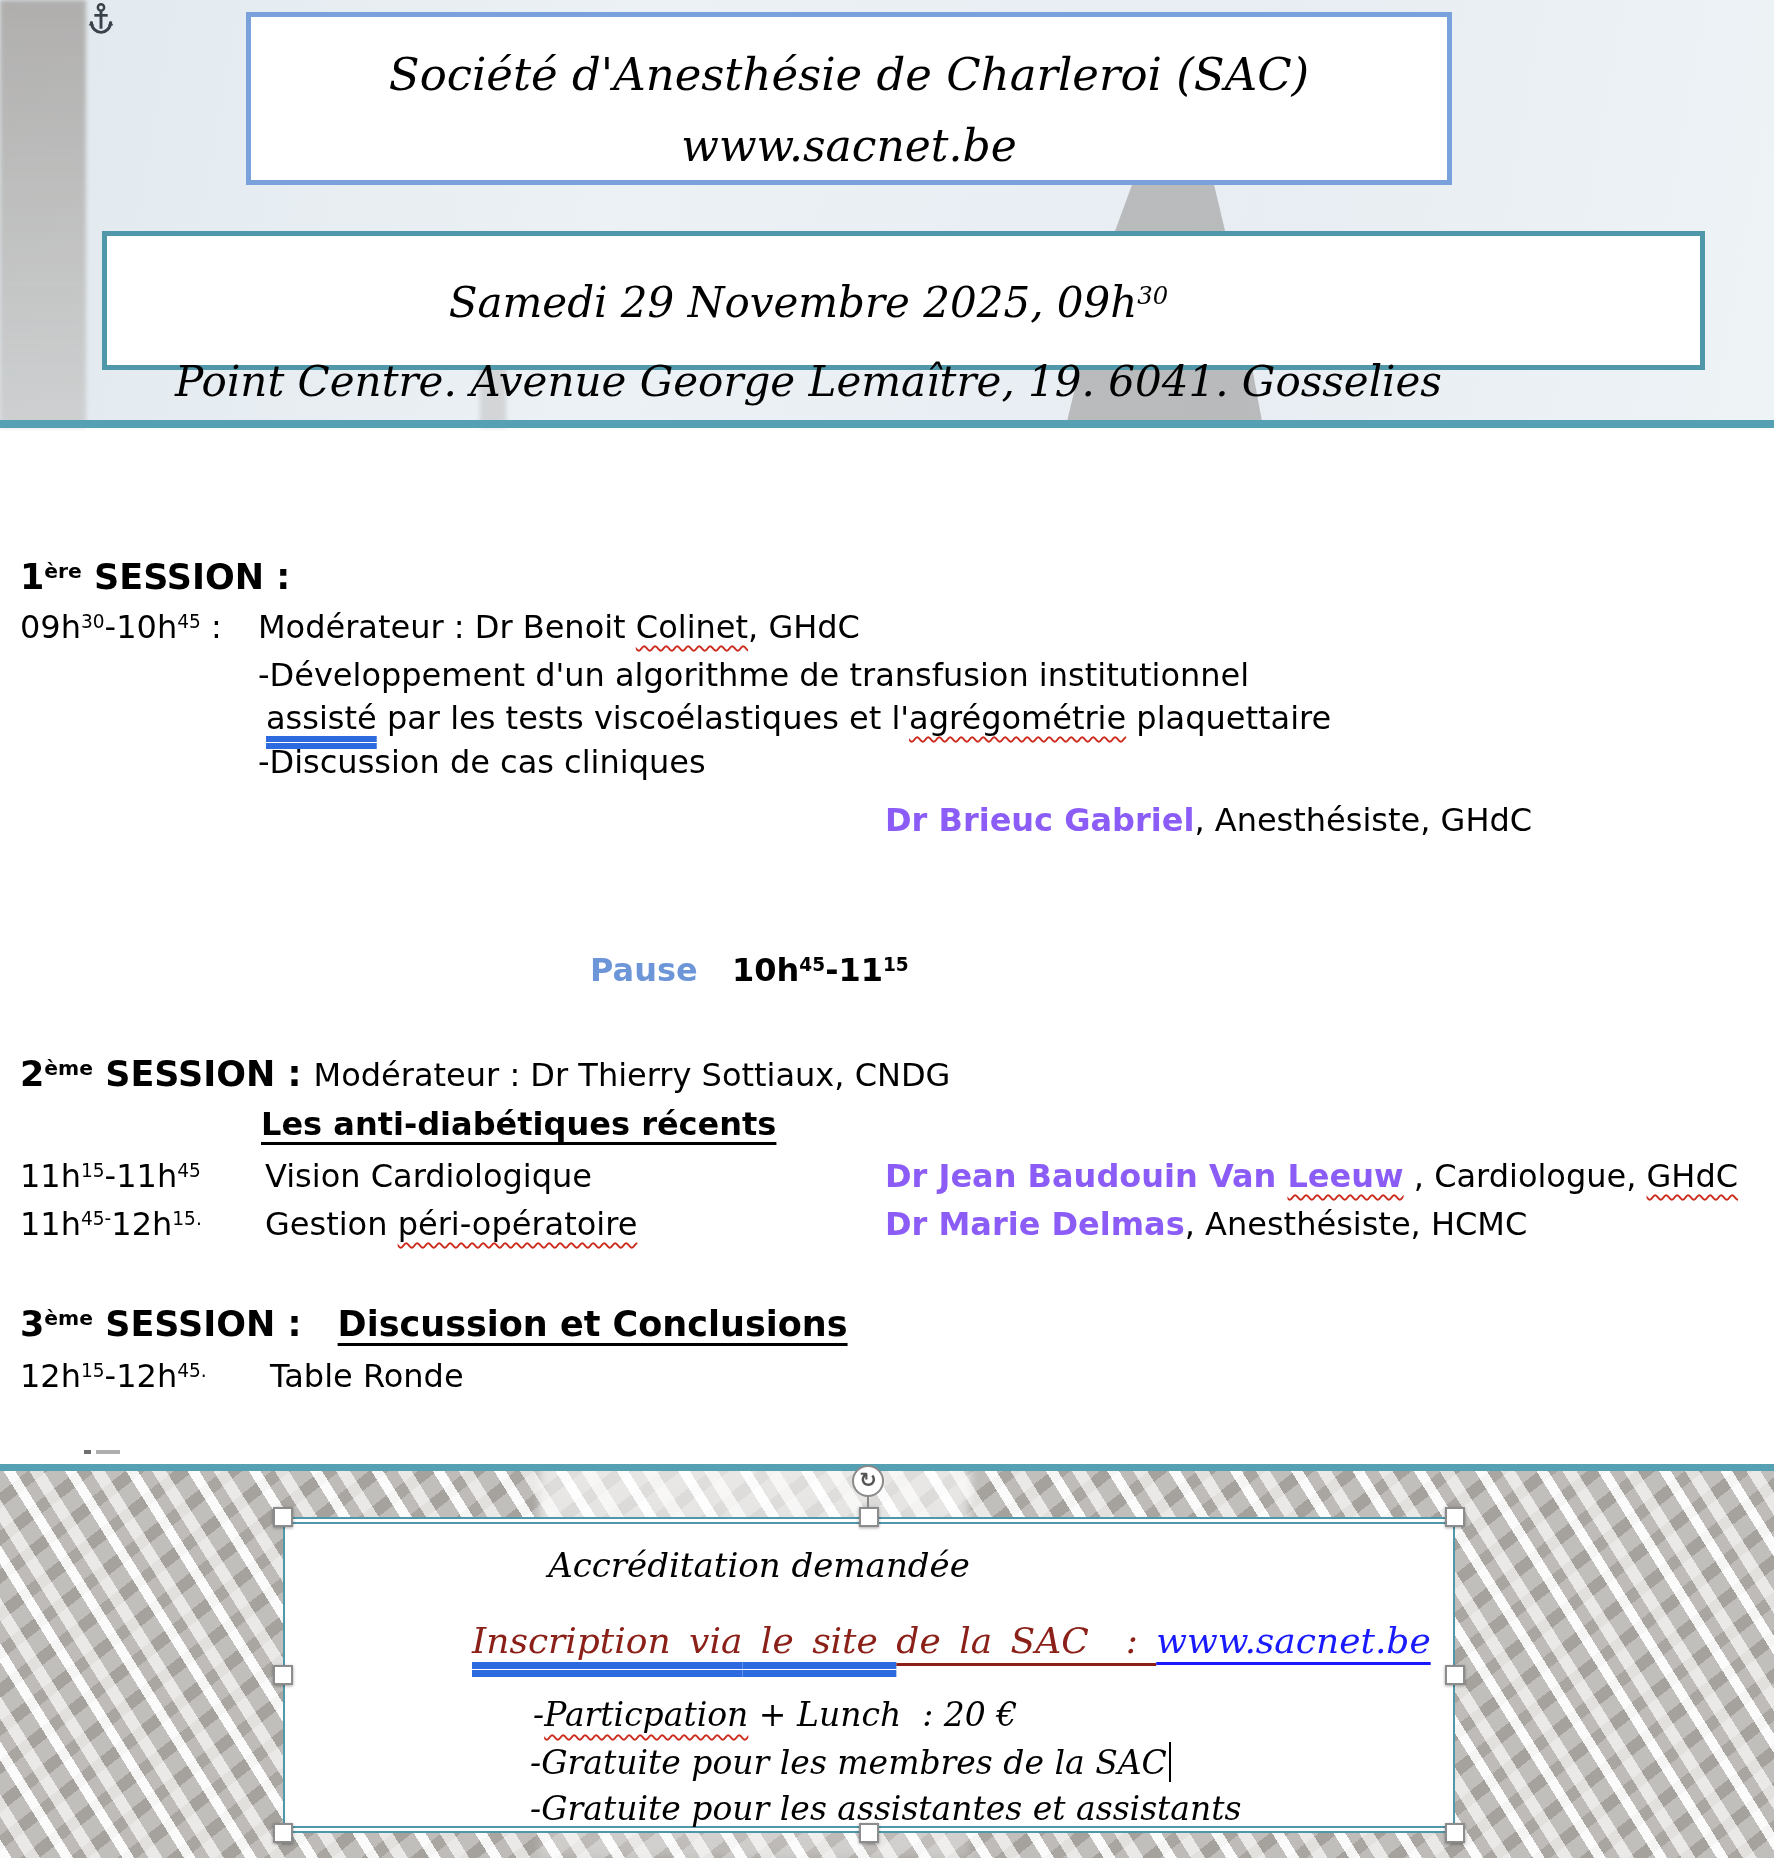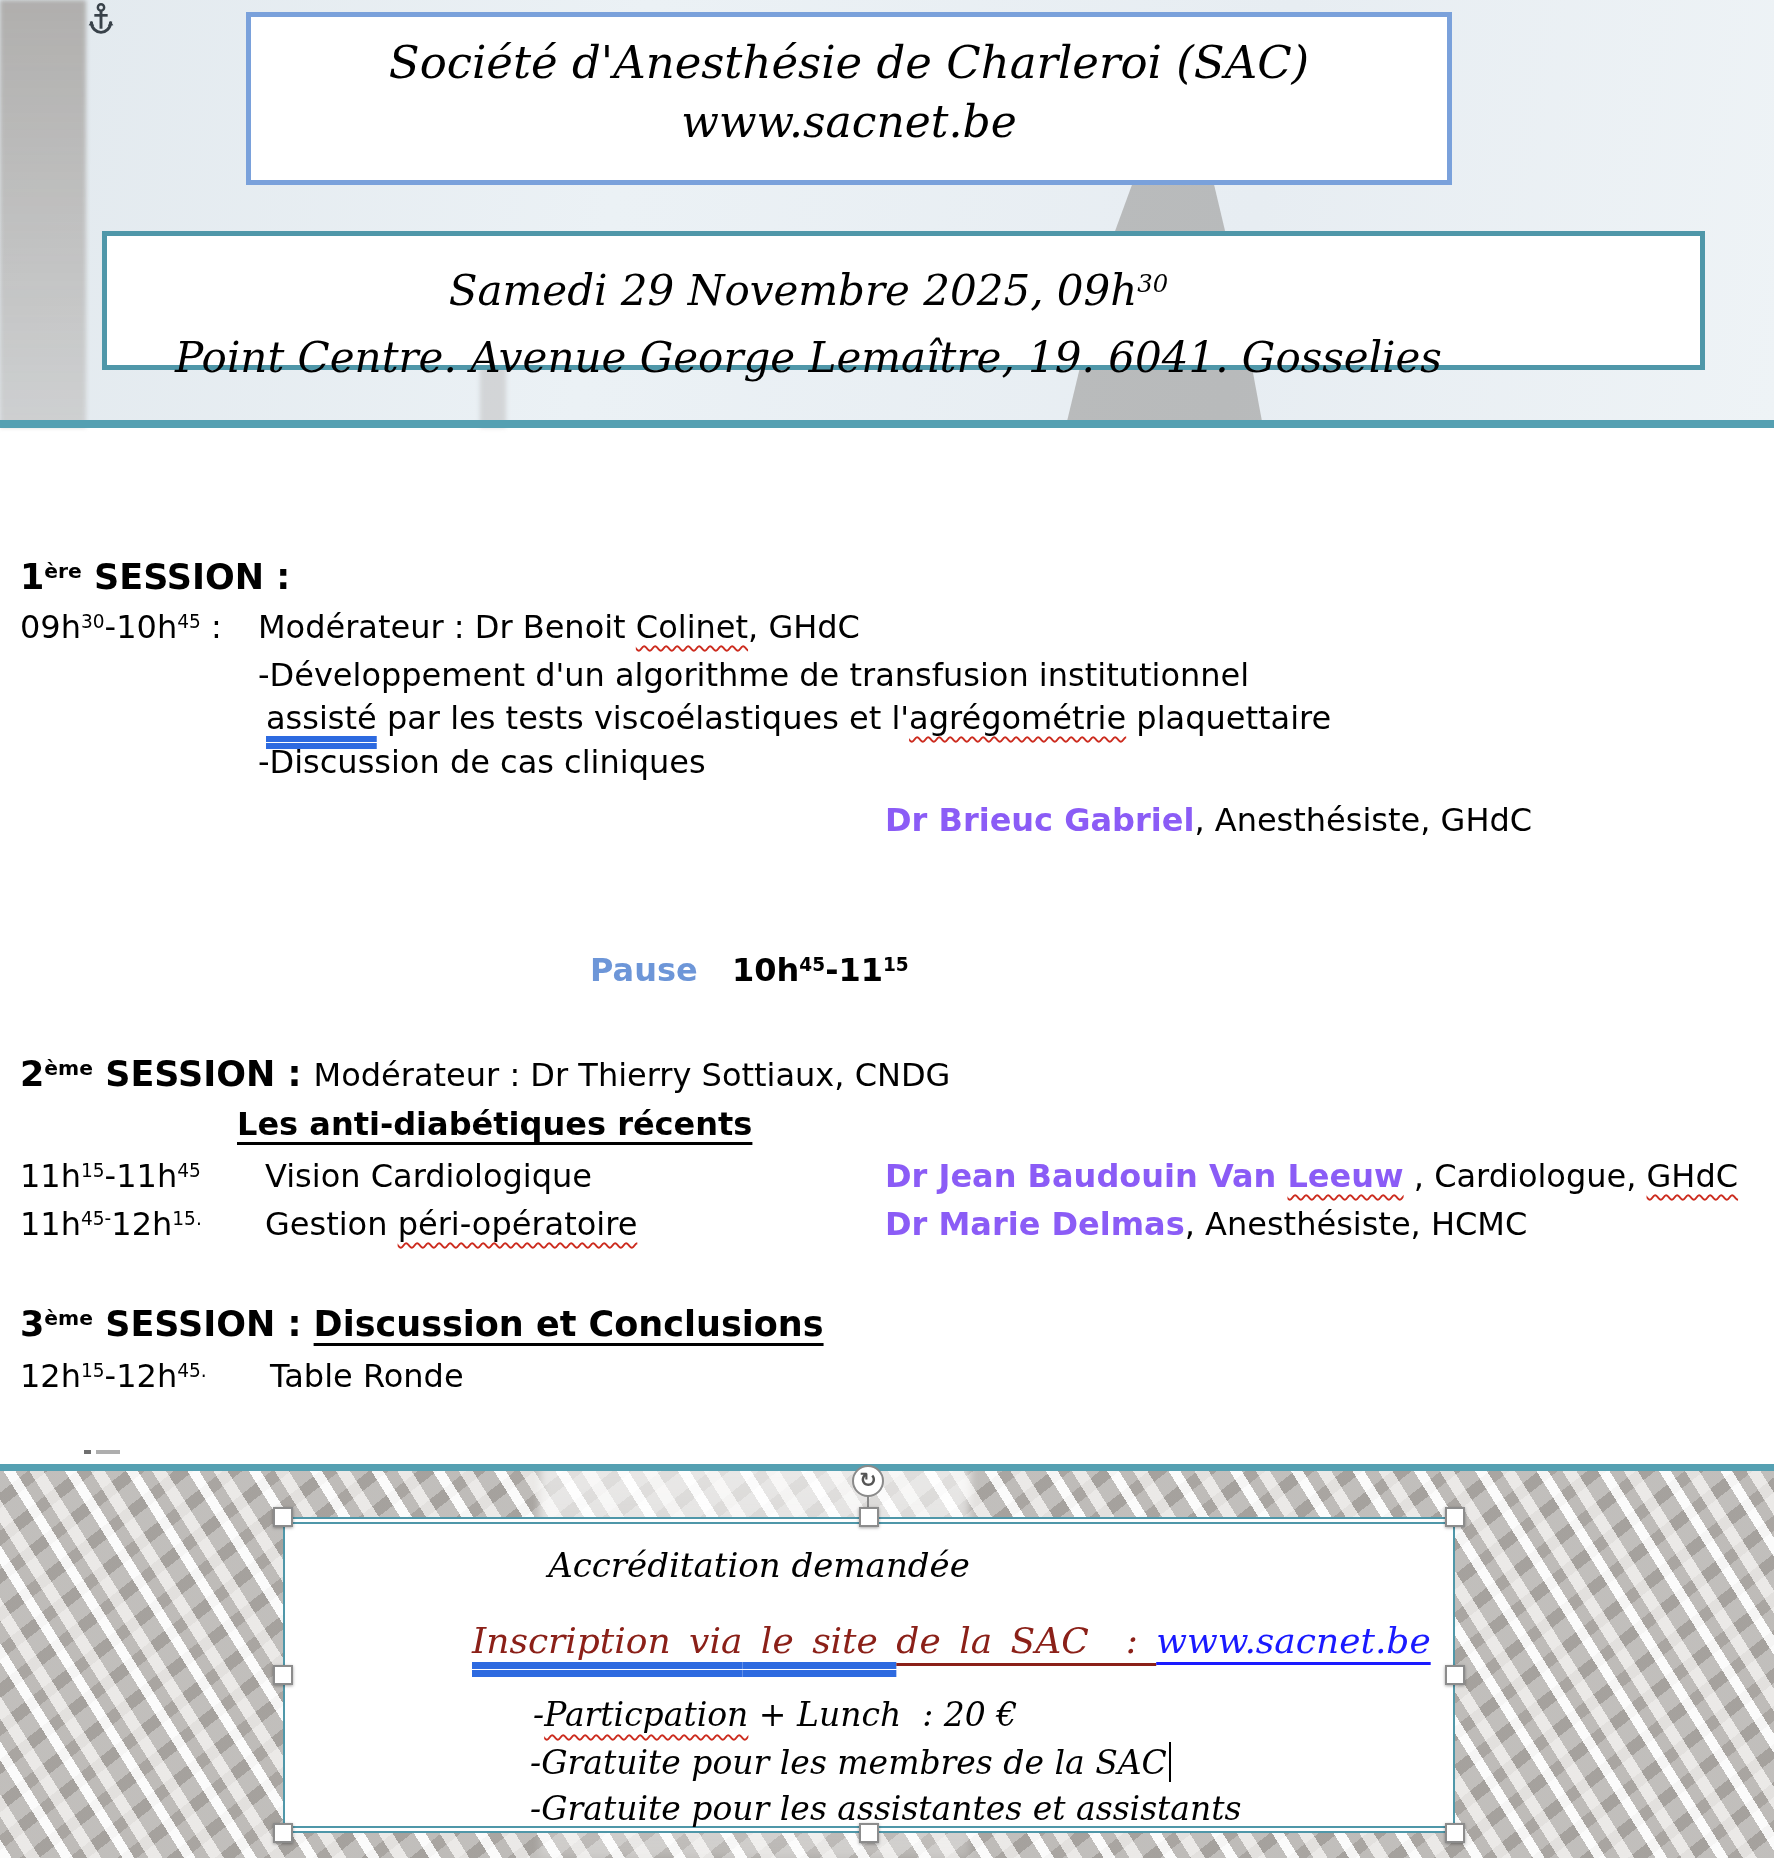--- a/index.html
+++ b/index.html
@@ -23,37 +23,37 @@
             repeating-linear-gradient(-38deg, rgba(255,255,255,.50) 0 18px, rgba(140,136,132,.28) 18px 30px);}
   .bg-bottom .wash{position:absolute;left:540px;top:0;width:430px;height:394px;
           background:linear-gradient(180deg,rgba(255,255,255,.65),rgba(255,255,255,.25));filter:blur(4px);}
 
   .band{position:absolute;left:0;width:1774px;background:#55a0b2;}
 
   
   .hbox{position:absolute;background:#fff;box-sizing:border-box;text-align:center;}
   .hbox1{left:246px;top:12px;width:1206px;height:173px;border:5px solid #7aa1db;padding-top:16px;}
   .hbox2{left:102px;top:231px;width:1603px;height:139px;border:5px solid #4f97a9;padding:24px 190px 0 0;}
-  .script{font-family:"DejaVu Serif","Liberation Serif",serif;font-style:italic;}
+  .script{font-family:"DejaVu Serif","Liberation Serif",serif;font-style:italic;margin-top:12px;}
   .h1l1{font-size:45px;line-height:60px;}
   .h1l2{font-size:44px;line-height:58px;}
   .h2l{font-size:42px;line-height:61px;}
 
   
   .pl{position:absolute;width:1740px;height:52px;font-size:32px;line-height:1.25;}
   .pl .c{position:absolute;top:0;}
   .bt{white-space:pre;}
   .hdr{font-size:35px;font-weight:bold;}
   .sup{font-size:.58em;position:relative;top:-.55em;}
   .wavy{text-decoration-line:underline;text-decoration-style:wavy;text-decoration-color:#cc2b1e;
         text-decoration-thickness:2px;text-underline-offset:7px;}
   .dblue{text-decoration-line:underline;text-decoration-style:double;text-decoration-color:#2d6ae0;
         text-decoration-thickness:6px;text-underline-offset:7px;}
   .ulk{text-decoration-line:underline;text-decoration-color:#000;
-        text-decoration-thickness:3px;text-underline-offset:7px;}
+        text-decoration-thickness:3px;text-underline-offset:7px;margin-left:24px;}
   .brown{color:#8b5cf6;font-weight:bold;}
   .pause{color:#6d96d8;font-weight:bold;}
   .artifact{position:absolute;left:84px;top:1450px;width:36px;height:4px;
         background:linear-gradient(90deg,#6f6f6f 0 7px,transparent 7px 12px,#aeaeae 12px 36px);}
 
   
   .fbox{position:absolute;left:283px;top:1517px;width:1172px;height:316px;background:#fff;box-sizing:border-box;
         border-top:7px double #4f97a9;border-bottom:7px double #4f97a9;
         border-left:2px solid #4f97a9;border-right:2px solid #4f97a9;}
   .handle{position:absolute;width:20px;height:20px;background:#fff;border:2px solid #8c8c8c;

